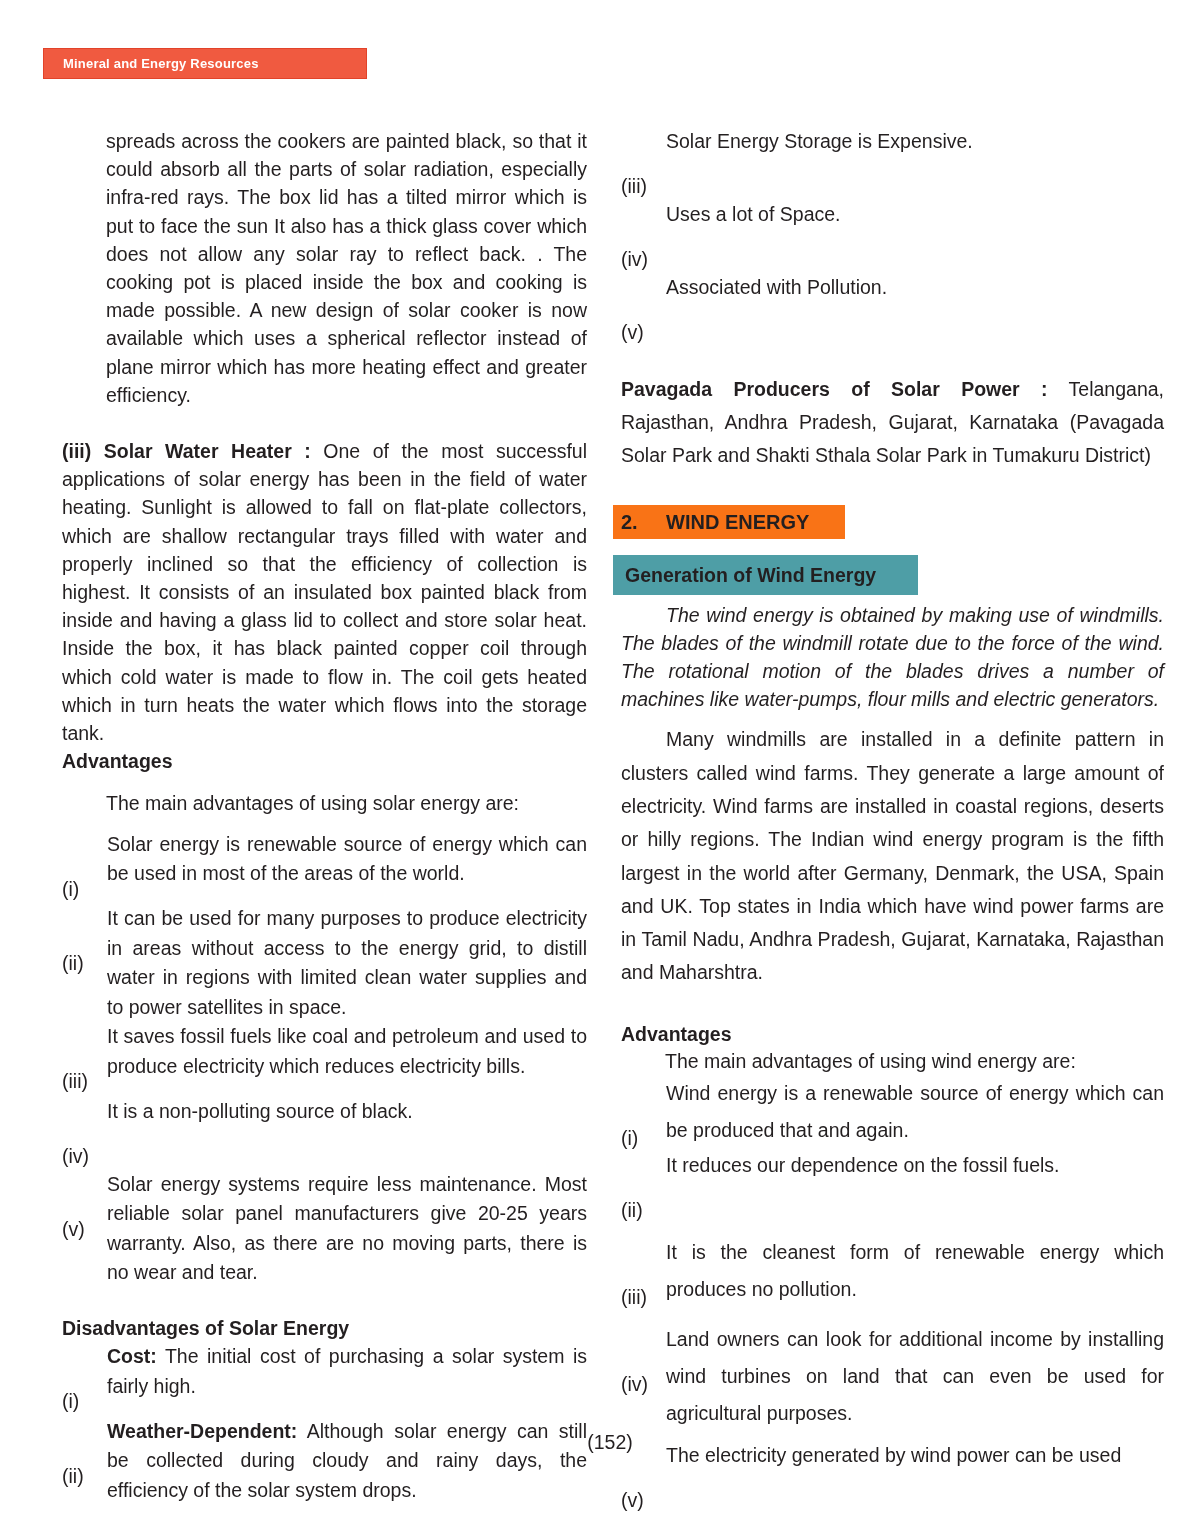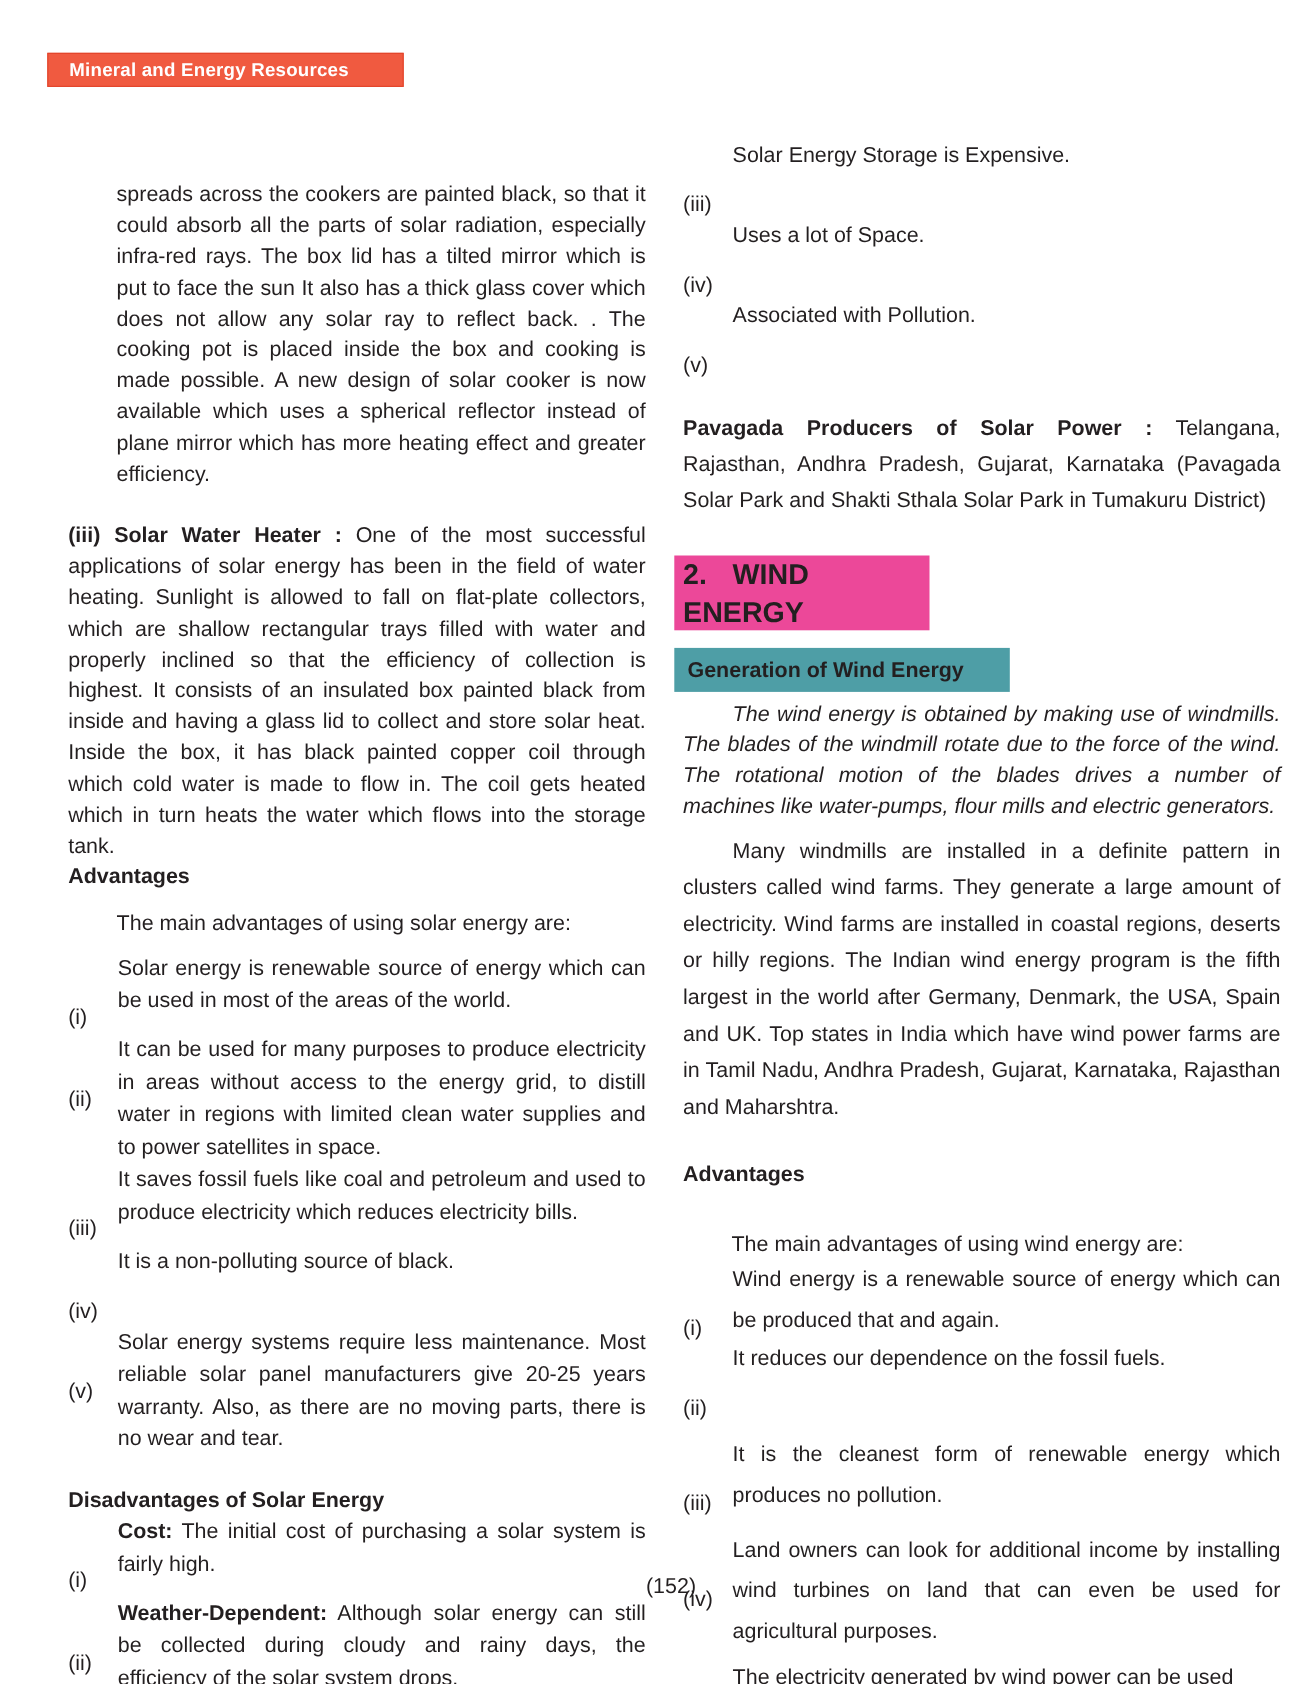--- a/index.html
+++ b/index.html
@@ -4,37 +4,37 @@
 <style>
   html, body { margin: 0; padding: 0; background: #ffffff; }
   body {
     width: 1191px; height: 1531px; position: relative; overflow: hidden;
     font-family: "Liberation Sans", "DejaVu Sans", sans-serif;
     color: #231f20;
   }
   .header-tab {
     position: absolute; left: 43px; top: 48px; width: 324px; height: 31px;
     background: #f05a40; border: 1px solid #e2432a; box-sizing: border-box;
-    color: #fff; font-weight: bold; font-size: 17px; line-height: 29px;
+    color: #fff; font-weight: bold; font-size: 13px; line-height: 29px;
     padding-left: 19px; letter-spacing: 0.2px;
   }
   .col { position: absolute; font-size: 19.5px; line-height: 28.2px; }
   .col-left { left: 62px; top: 127px; width: 525px; }
   .col-right { left: 621px; top: 127px; width: 543px; }
   p { margin: 0; text-align: justify; }
   .indent { text-indent: 45px; }
-  .block-indent { padding-left: 44px; margin-top: 36px; }
+  .block-indent { padding-left: 44px; }
   .b { font-weight: bold; }
   .li { display: flex; text-align: justify; }
   .li .num { flex: 0 0 45px; margin-top: 45px; }
   .li .txt { flex: 1; text-align: justify; }
   .heading { font-weight: bold; }
   .sec-title {
-    display: inline-block; background: #ec4899; color: #231f20;
-    font-weight: bold; font-size: 26px; line-height: 34px;
+    display: inline-block; background: #f97316; color: #231f20;
+    font-weight: bold; font-size: 20px; line-height: 34px;
     padding: 0 14px 0 8px; margin-left: -8px; width: 210px;
   }
   .sec-title .n { display: inline-block; width: 45px; }
   .sub-title {
     display: inline-block; background: #4e9ea6; color: #231f20;
     font-weight: bold; font-size: 19.5px; line-height: 40px;
     padding: 0 0 0 12px; margin-left: -8px; width: 293px;
   }
   .spaced { line-height: 33.3px; }
   .spaced37 { line-height: 37px; }

